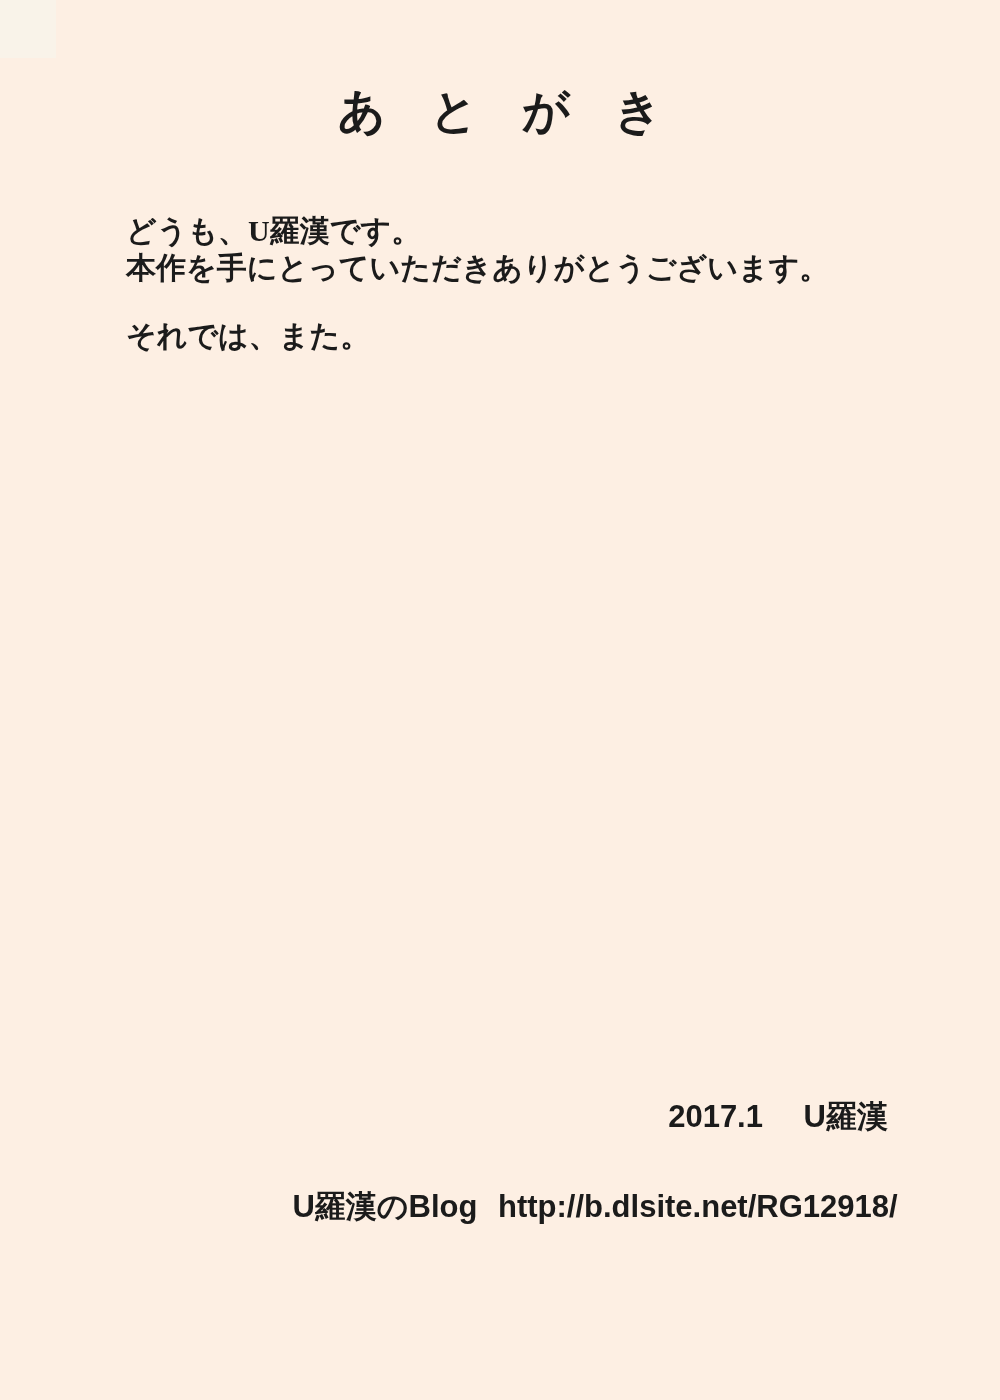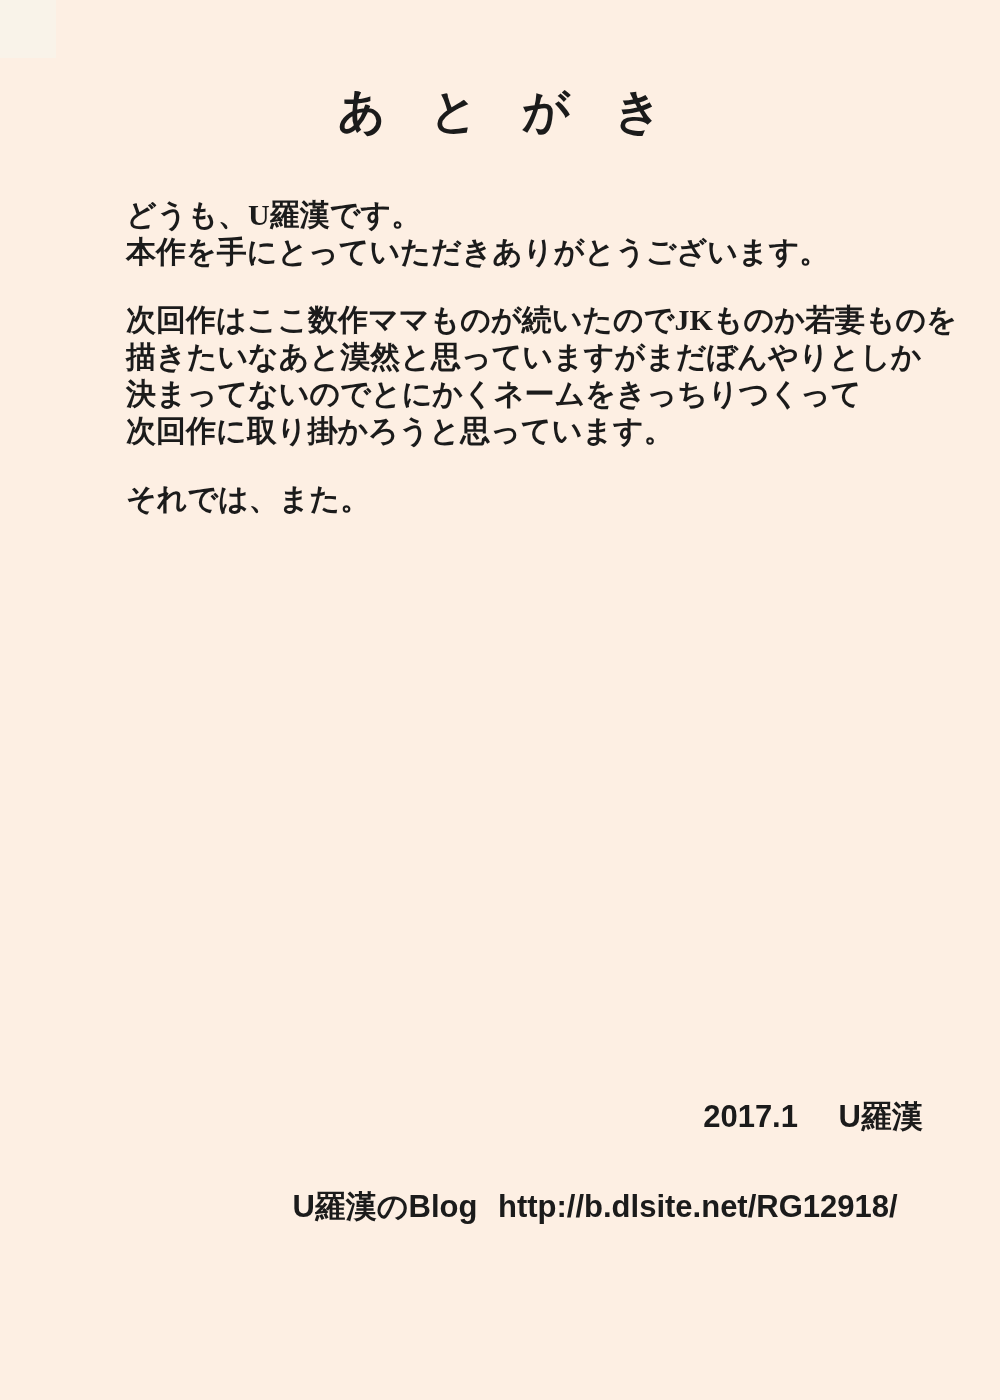--- a/index.html
+++ b/index.html
@@ -32,38 +32,38 @@
     box-sizing: border-box;
     text-align: center;
     font-size: 47px;
     font-weight: 700;
     letter-spacing: 44px;
     padding-left: 44px; 
     white-space: nowrap;
   }
   .content {
     position: absolute;
-    top: 196px;
+    top: 212px;
     left: 126px;
     right: 20px;
     font-size: 30px;
     line-height: 37px;
     font-weight: 600;
   }
   .para {
     margin: 0 0 31px 0;
     white-space: pre-line;
   }
   .signature {
     position: absolute;
     top: 1096px;
     left: 0;
     width: 100%;
     box-sizing: border-box;
-    padding-right: 77px;
+    padding-right: 112px;
     text-align: right;
     font-family: "Liberation Sans", "DejaVu Sans", sans-serif;
     font-size: 31px;
     font-weight: 600;
     white-space: nowrap;
   }
   .signature-author { margin-left: 32px; }
   .blog {
     position: absolute;
     top: 1186px;
@@ -83,24 +83,20 @@
 
 <div class="page">
 
   <div class="corner-patch"></div>
 
   <h1 class="title">あとがき</h1>
 
   <div class="content">
     <p class="para">どうも、U羅漢です。
 本作を手にとっていただきありがとうございます。</p>
-    <p class="para">次回作はここ数作ママものが続いたのでJKものか若妻ものを
-描きたいなあと漠然と思っていますがまだぼんやりとしか
-決まってないのでとにかくネームをきっちりつくって
-次回作に取り掛かろうと思っています。</p>
     <p class="para">それでは、また。</p>
   </div>
 
   <div class="signature">
     <span class="signature-date">2017.1</span>
     <span class="signature-author">U羅漢</span>
   </div>
 
   <div class="blog">
     <span class="blog-label">U羅漢のBlog</span>

